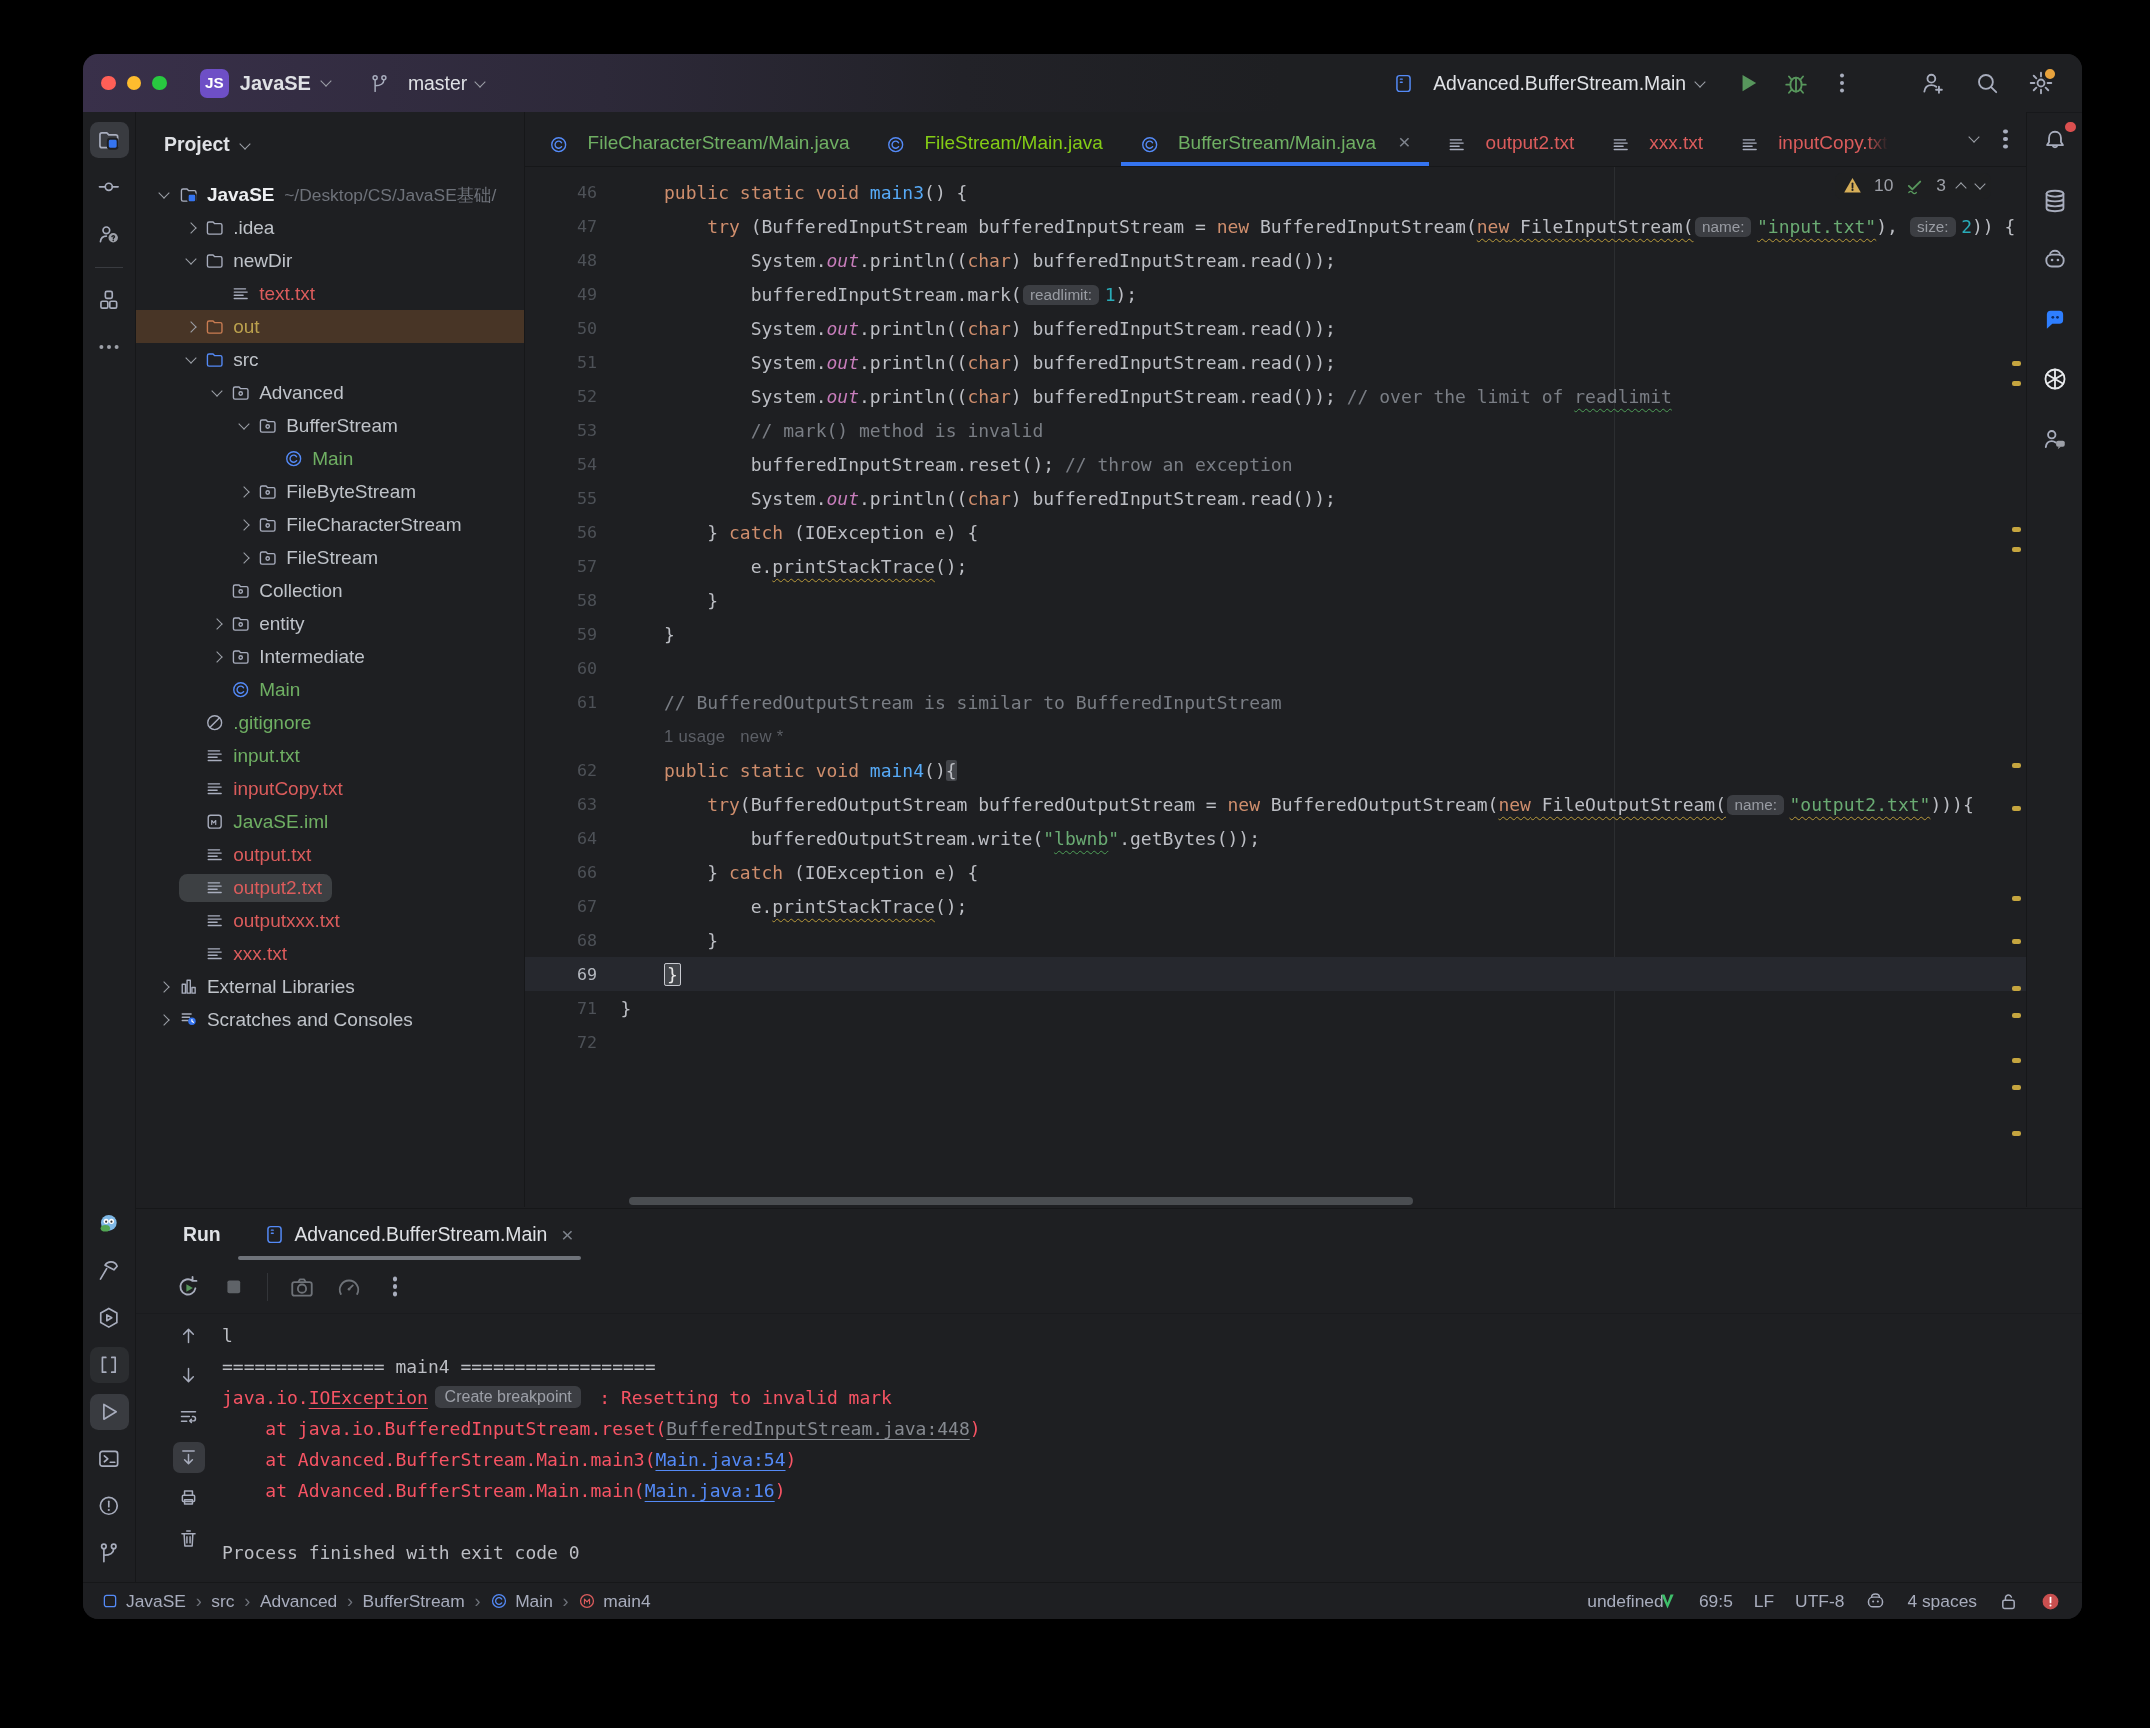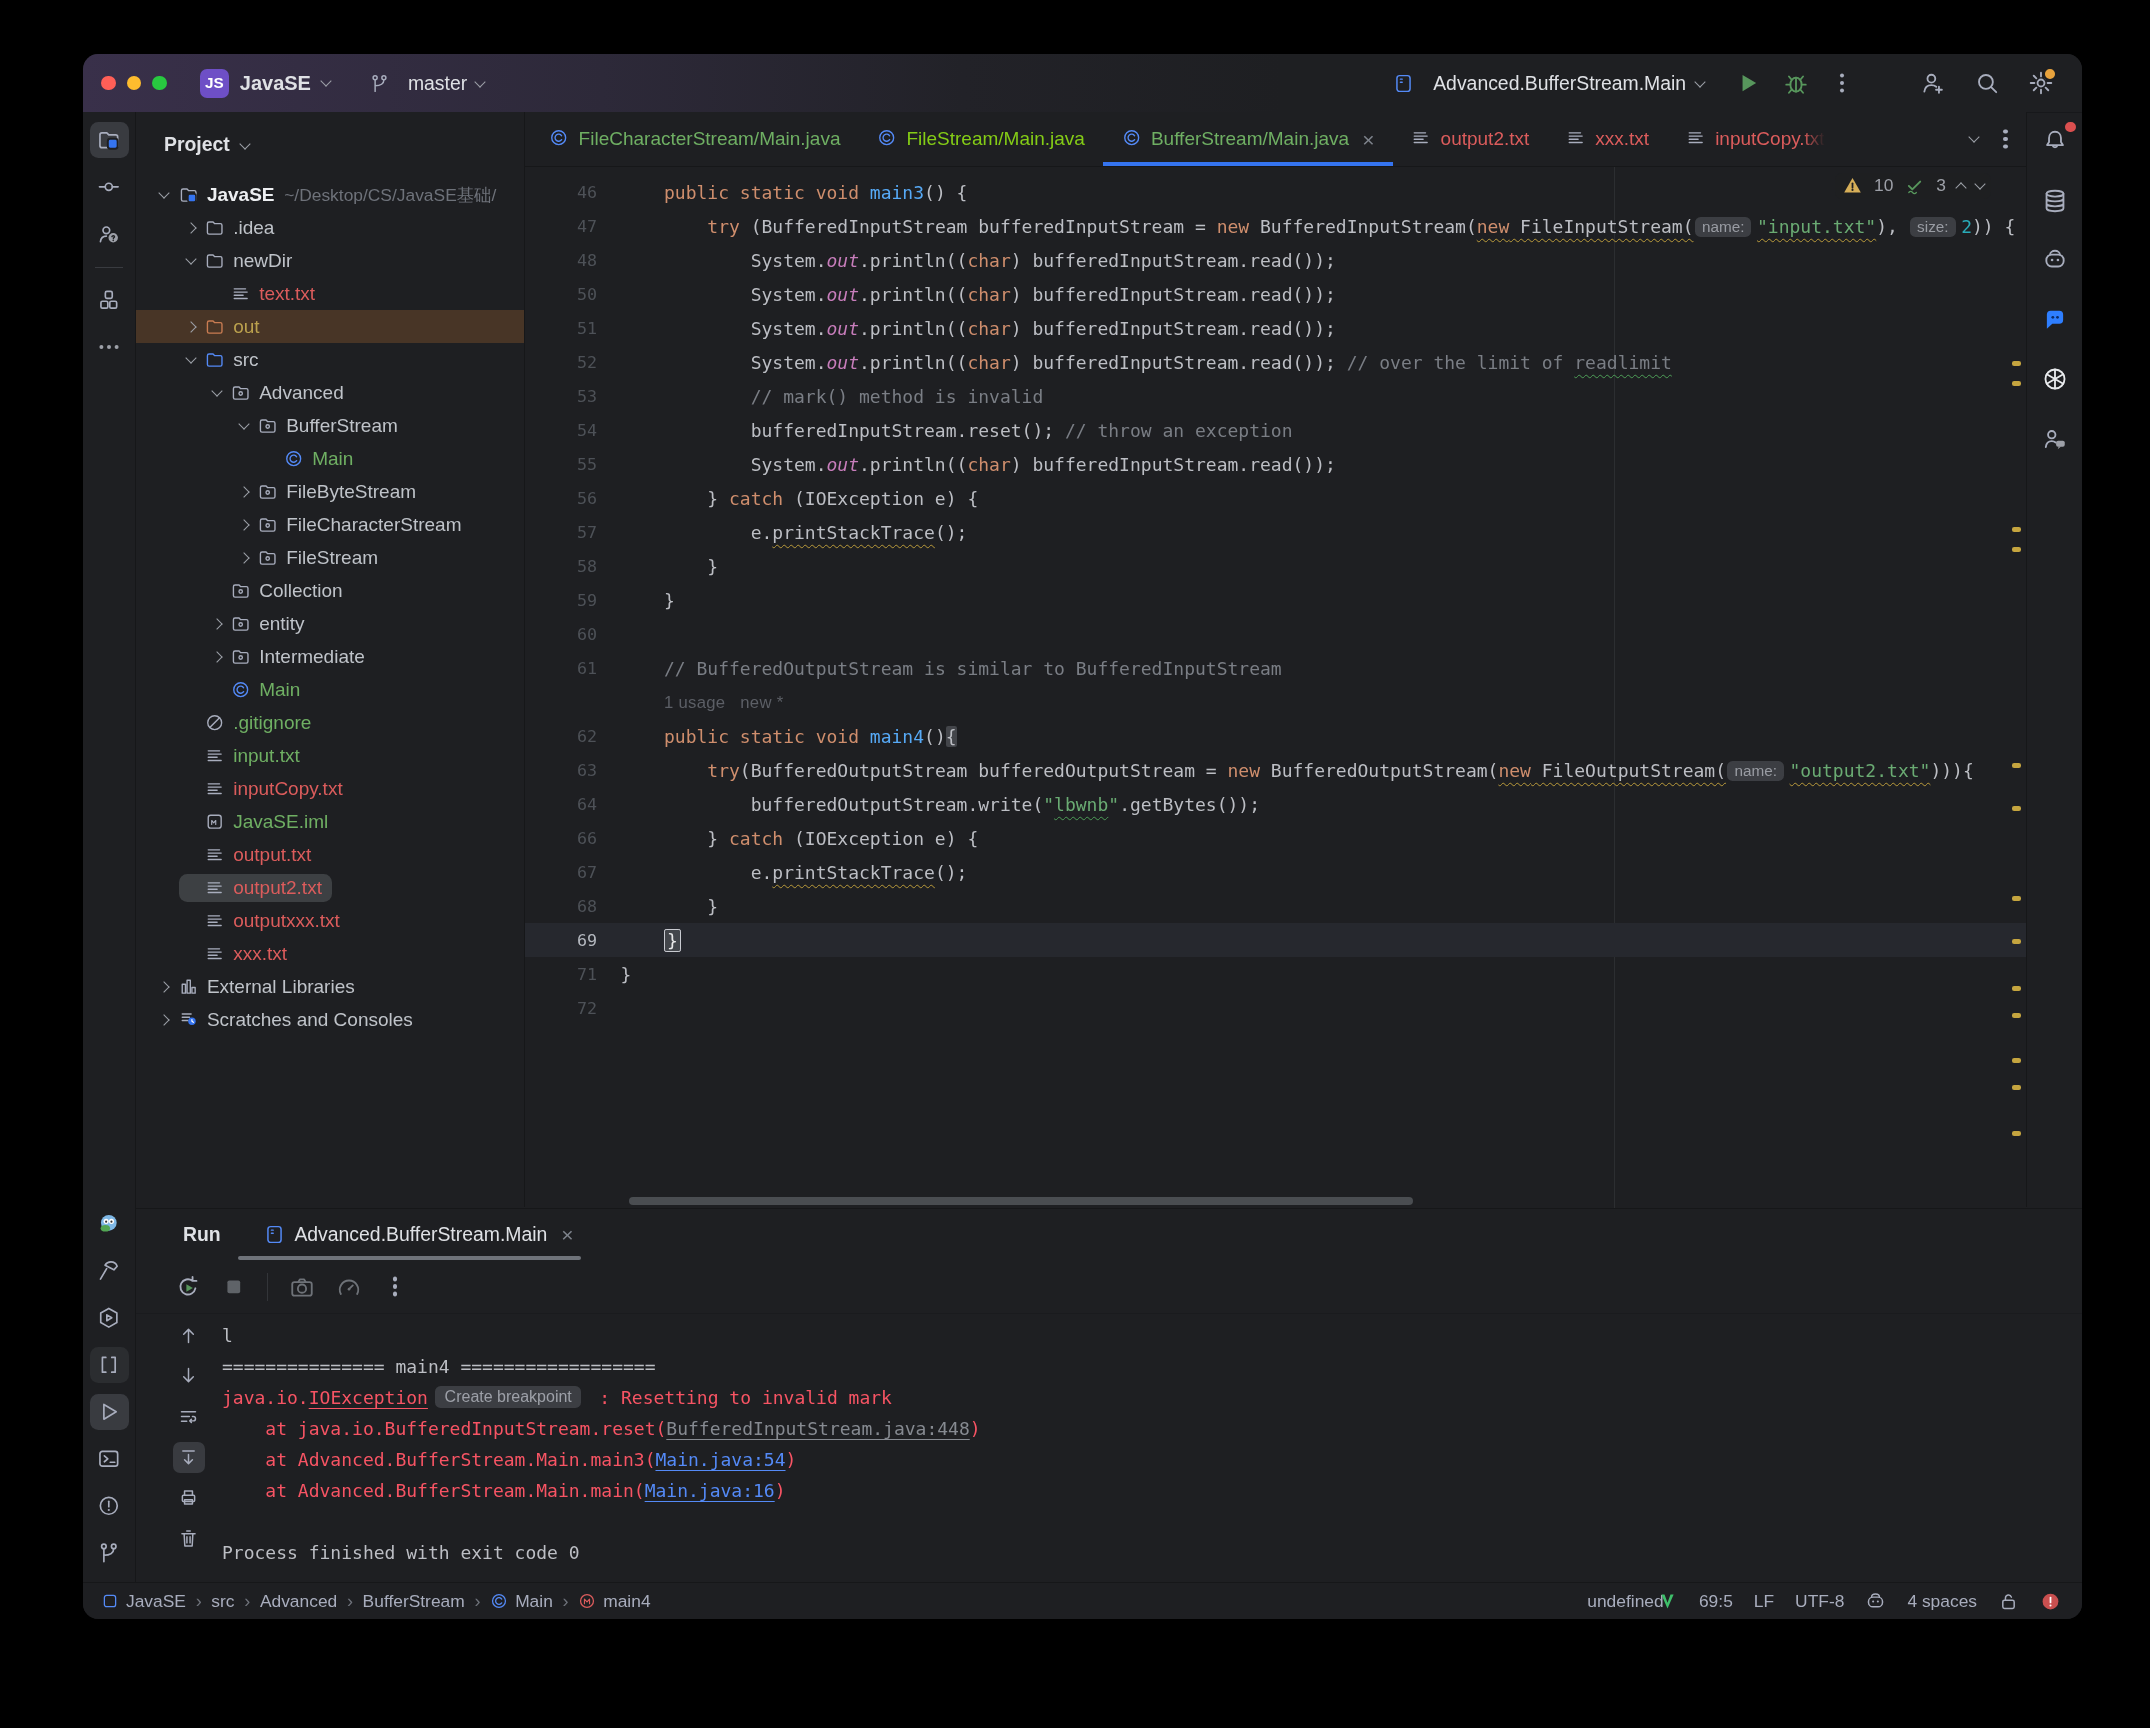--- a/index.html
+++ b/index.html
@@ -47,21 +47,21 @@
   .tchev{width:23.6px;display:flex;justify-content:center;flex:none;}
   .ticon{width:25px;display:flex;justify-content:center;flex:none;margin-right:5.6px;}
   .ticon svg{width:19.4px;height:19.4px;}
   .t-bold{font-weight:700;color:#EDEFF2;}
   .t-green{color:#6FAF63;} .t-red{color:#DB5C5C;} .t-olive{color:#BBA14E;}
   .t-suffix{color:#6E727A;font-size:17.4px;margin-left:9.7px;}
 
   
   .editor-col{position:absolute;left:442px;top:58px;width:1502px;height:1095px;background:#1E1F22;}
   .tabbar{height:54px;display:flex;align-items:stretch;border-bottom:0.7px solid #161719;padding-left:5.6px;position:relative;}
-  .tab{display:flex;align-items:flex-start;gap:9px;padding:16px 18px;font-size:19px;border-bottom:4.2px solid transparent;box-sizing:border-box;}
+  .tab{display:flex;align-items:flex-end;gap:18px;padding:8px 18px;font-size:19px;border-bottom:4.2px solid transparent;box-sizing:border-box;}
   .tab.active{border-bottom-color:#3574F0;}
   .tab .ticon{margin:0;width:21px;}
   .tab.trunc .tlabel{max-width:129px;overflow:hidden;-webkit-mask-image:linear-gradient(90deg,#000 80%,transparent);mask-image:linear-gradient(90deg,#000 80%,transparent);}
   .tab-close{color:#7E838C;font-size:21px;margin-left:4.2px;}
   .tabbar-right{margin-left:auto;display:flex;align-items:center;gap:25px;padding-right:19.4px;}
   .code{position:relative;height:1041px;overflow:hidden;font-family:"DejaVu Sans Mono","Liberation Mono",monospace;font-size:18px;}
   .code-inner{position:absolute;left:0;top:8.3px;width:100%;}
   .crow{height:34px;display:flex;align-items:center;}
   .crow.cur{background:#26282E;}
   .ln{width:72px;text-align:right;color:#4D5157;font-size:16.7px;flex:none;font-family:"DejaVu Sans Mono",monospace;}
@@ -746,20 +746,24 @@
             </div>
             <div class="crow">
               <span class="ln">47</span>
               <span class="cline"><span class="">        </span><span class="cd-kw">try</span><span class=""> (BufferedInputStream bufferedInputStream = </span><span class="cd-kw">new</span><span class=""> BufferedInputStream(</span><span class="cd-kw cd-wsq">new</span><span class="cd-wsq"> FileInputStream(</span><span class="cd-chip">name:</span><span class="cd-str cd-wsq">"input.txt"</span><span class="">), </span><span class="cd-chip">size:</span><span class="cd-num">2</span><span class="">)) {</span></span>
             </div>
             <div class="crow">
               <span class="ln">48</span>
               <span class="cline"><span class="">            </span><span class="">System.</span><span class="cd-fld">out</span><span class="">.println((</span><span class="cd-kw">char</span><span class="">) bufferedInputStream.read());</span></span>
             </div>
             <div class="crow">
+              <span class="ln">49</span>
+              <span class="cline"><span class="">            </span><span class="">bufferedInputStream.mark(</span><span class="cd-chip">readlimit:</span><span class="cd-num">1</span><span class="">);</span></span>
+            </div>
+            <div class="crow">
               <span class="ln">50</span>
               <span class="cline"><span class="">            </span><span class="">System.</span><span class="cd-fld">out</span><span class="">.println((</span><span class="cd-kw">char</span><span class="">) bufferedInputStream.read());</span></span>
             </div>
             <div class="crow">
               <span class="ln">51</span>
               <span class="cline"><span class="">            </span><span class="">System.</span><span class="cd-fld">out</span><span class="">.println((</span><span class="cd-kw">char</span><span class="">) bufferedInputStream.read());</span></span>
             </div>
             <div class="crow">
               <span class="ln">52</span>
               <span class="cline"><span class="">            </span><span class="">System.</span><span class="cd-fld">out</span><span class="">.println((</span><span class="cd-kw">char</span><span class="">) bufferedInputStream.read()); </span><span class="cd-cmt">// over the limit of </span><span class="cd-cmt cd-gsq">readlimit</span></span>

